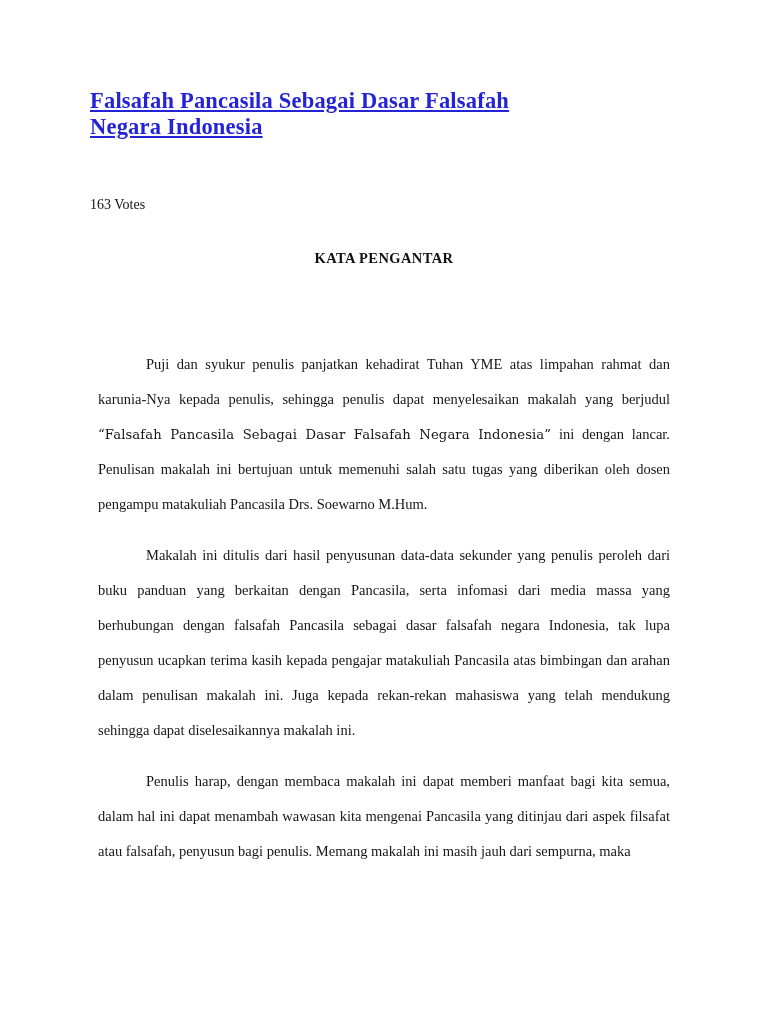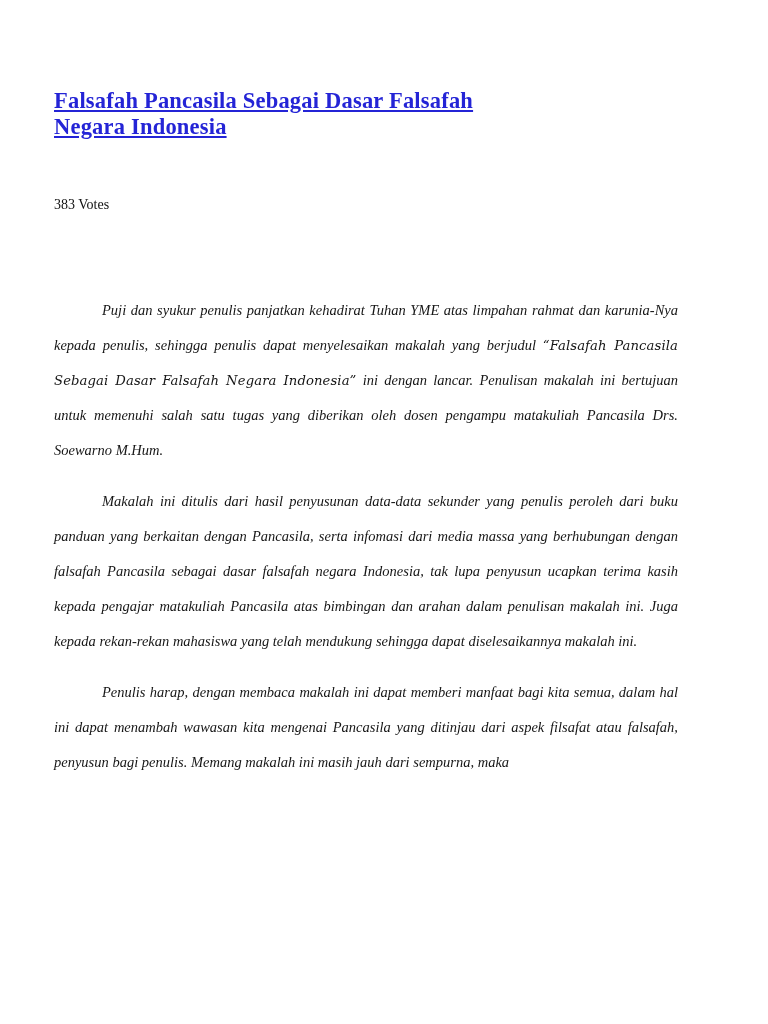--- a/index.html
+++ b/index.html
@@ -11,21 +11,21 @@
     width: 768px;
     height: 1024px;
     overflow: hidden;
     font-family: "Liberation Serif", serif;
     color: #1a1a1a;
   }
   .page {
     box-sizing: border-box;
     width: 768px;
     height: 872px;
-    padding: 88px 90px 0 54px;
+    padding: 88px 90px 0 90px;
     background: #ffffff;
   }
   .doc-title {
     margin: 0;
     max-width: 465px;
     font-size: 22.5px;
     line-height: 26px;
     font-weight: bold;
     letter-spacing: 0.2px;
   }
@@ -46,46 +46,46 @@
     font-size: 14.5px;
     line-height: 17px;
     font-weight: bold;
     letter-spacing: 0.4px;
     color: #111111;
   }
   .body-copy {
     margin-top: 80px;
   }
   .body-para {
-    margin: 0;
+    margin: 8px;
     text-align: justify;
     text-indent: 48px;
     font-size: 14.5px;
     line-height: 35px;
     color: #161616;
-    font-style: italic;
   }
   .body-para + .body-para {
     margin-top: 16px;
   }
   .quote-font {
     font-family: "DejaVu Serif", serif;
     font-size: 13.2px;
     letter-spacing: 0.1px;
   }
 </style>
 </head>
 <body>
 
 <div class="page">
 
   <h1 class="doc-title"><a style="color: rgb(36, 36, 214);">Falsafah Pancasila Sebagai Dasar Falsafah Negara Indonesia</a></h1>
 
-  <div class="votes">383 Votes</div>
+  <div class="votes">163 Votes</div>
 
+  <h2 class="section-heading">KATA PENGANTAR</h2>
 
   <div class="body-copy">
 
     <p class="body-para"><span>Puji dan syukur penulis panjatkan kehadirat Tuhan YME atas limpahan rahmat dan karunia-Nya kepada penulis, sehingga penulis dapat menyelesaikan makalah yang berjudul </span><span class="quote-font">“Falsafah Pancasila Sebagai Dasar Falsafah Negara Indonesia”</span><span>  ini dengan lancar. Penulisan makalah ini bertujuan untuk memenuhi salah satu tugas yang diberikan oleh dosen pengampu matakuliah Pancasila Drs. Soewarno M.Hum.</span></p>
 
     <p class="body-para">Makalah ini ditulis dari hasil penyusunan data-data sekunder yang penulis peroleh dari buku panduan yang berkaitan dengan Pancasila, serta infomasi dari media massa yang berhubungan dengan falsafah Pancasila sebagai dasar falsafah negara Indonesia, tak lupa penyusun ucapkan terima kasih kepada pengajar matakuliah Pancasila atas bimbingan dan arahan dalam penulisan makalah ini. Juga kepada rekan-rekan mahasiswa yang telah mendukung sehingga dapat diselesaikannya makalah ini.</p>
 
     <p class="body-para">Penulis harap, dengan membaca makalah ini dapat memberi manfaat bagi kita semua, dalam hal ini dapat menambah wawasan kita mengenai Pancasila yang ditinjau dari aspek filsafat atau falsafah, penyusun bagi penulis. Memang makalah ini masih jauh dari sempurna, maka</p>
 
   </div>

